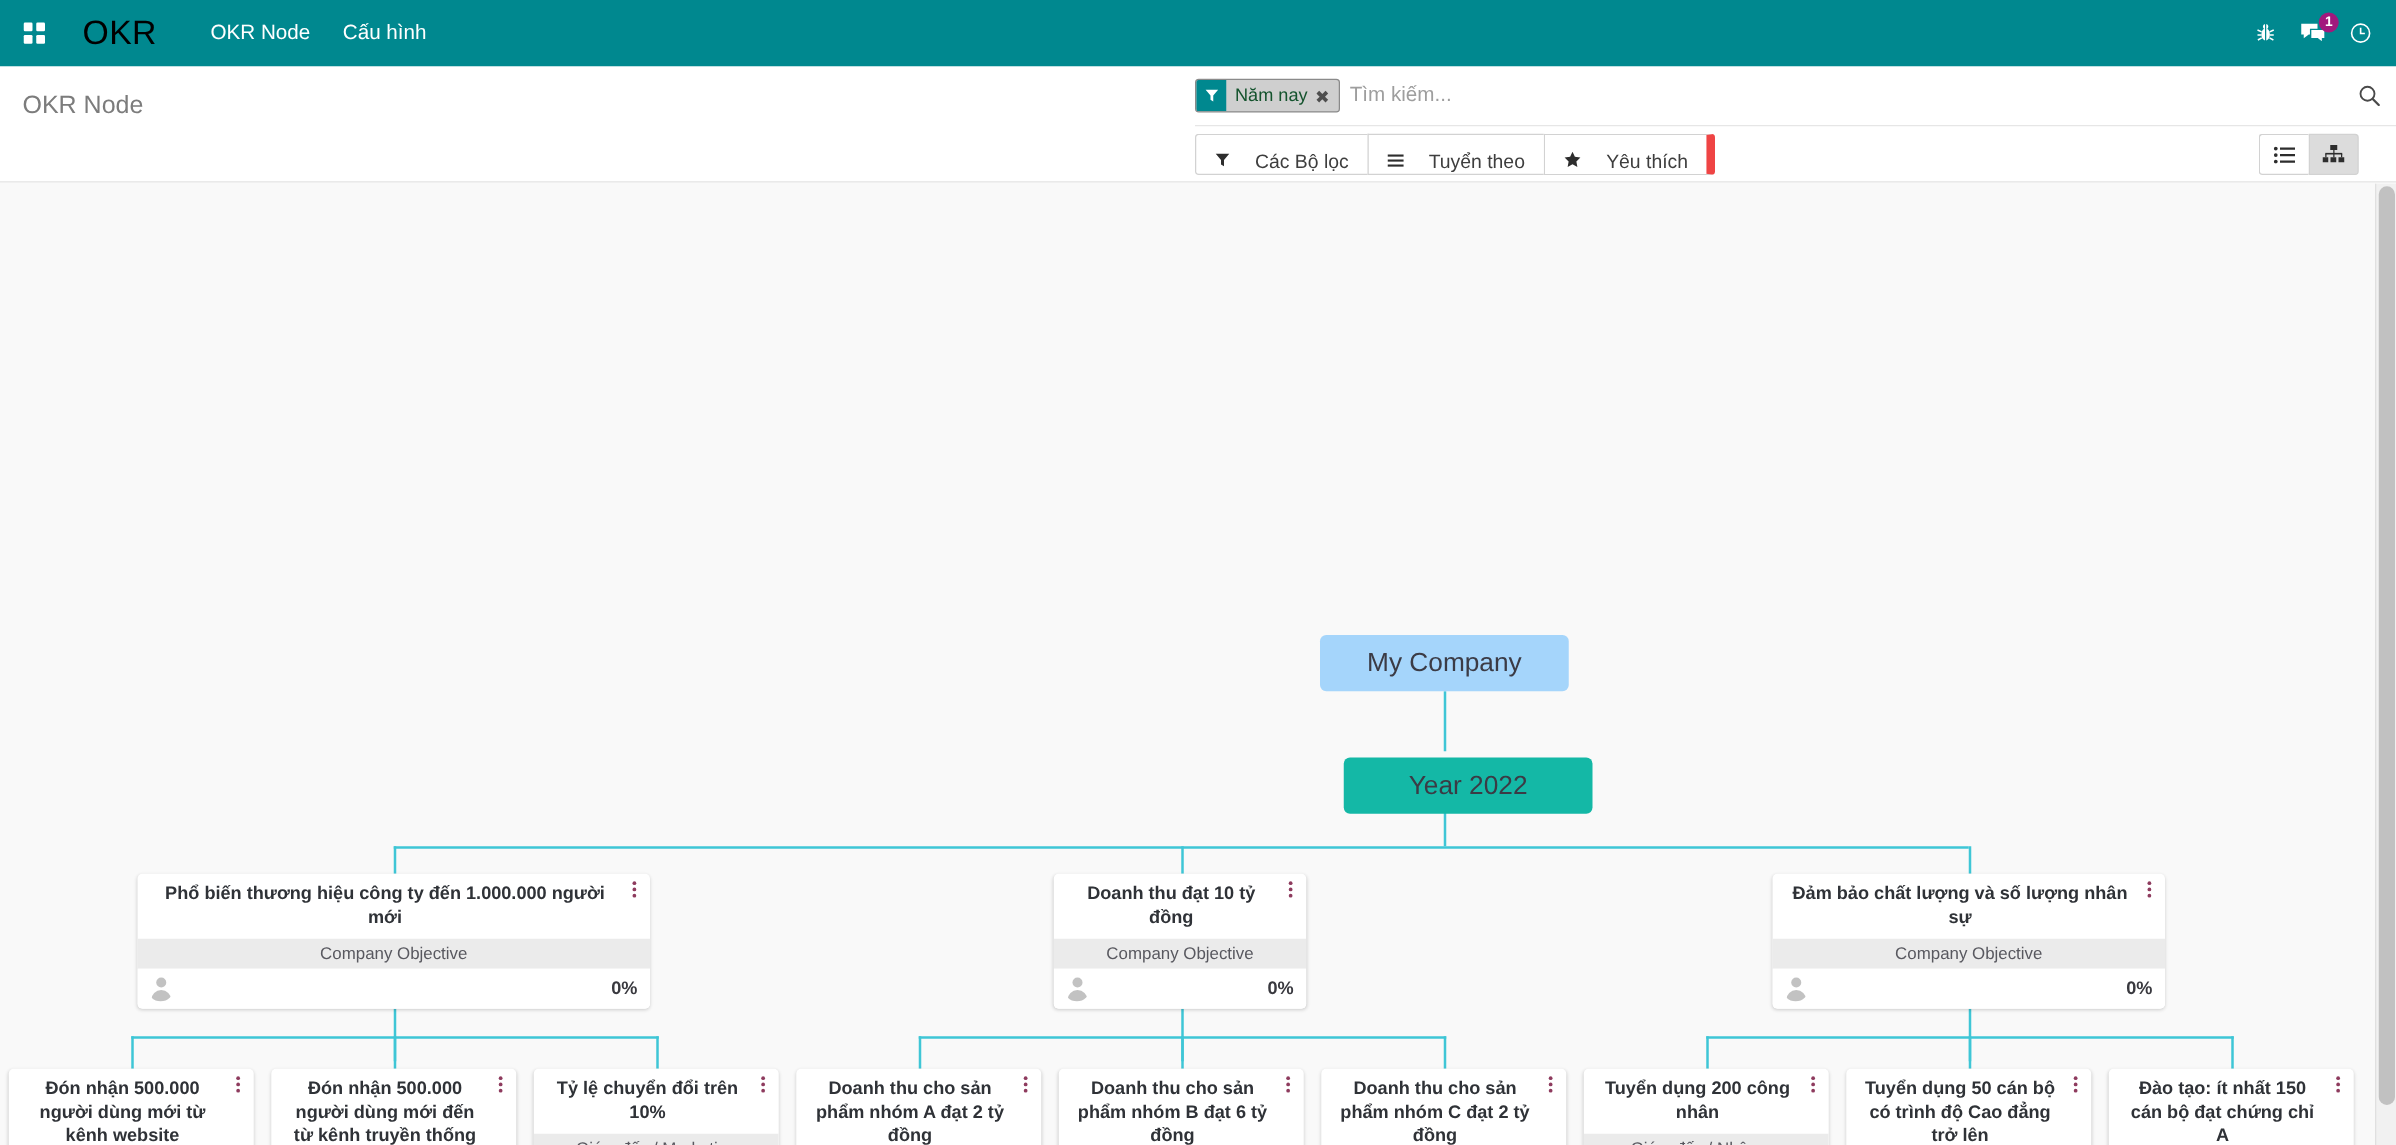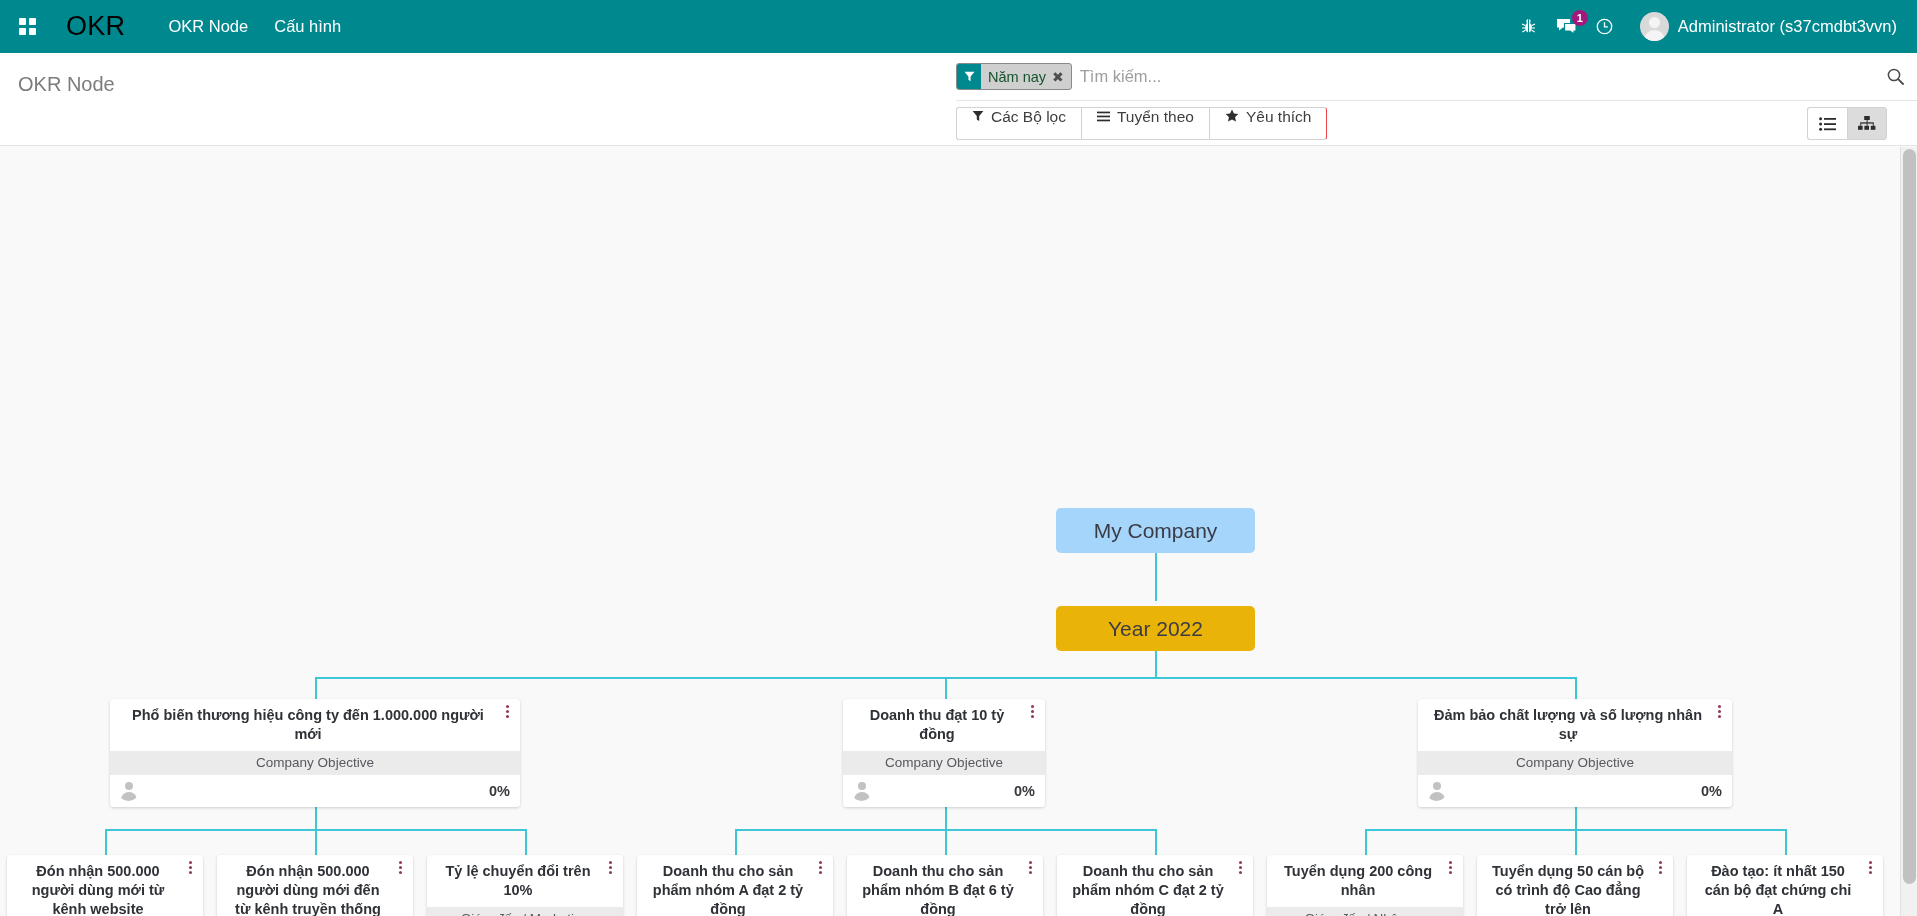--- a/index.html
+++ b/index.html
@@ -167,27 +167,27 @@
     display: flex; align-items: center;
   }
   .dropdown-btn {
     height: 33px;
     background: #ffffff;
     border: 1px solid #d2d2d2;
     border-right: none;
     padding: 0 15px;
     font-size: 15.5px;
     color: #3e3e3e;
-    display: flex; align-items: flex-start;
-    gap: 7px;
+    display: flex; align-items: flex-end;
+    gap: 20px;
     cursor: pointer;
     font-family: "Liberation Sans", sans-serif;
   }
   .dropdown-btn:first-child { border-radius: 3px 0 0 3px; }
-  .dropdown-btn:last-of-type { border-right: 1px solid #ef4444; border-radius: 0 3px 3px 0; }
+  .dropdown-btn:last-of-type { border-right: 7px solid #ef4444; border-radius: 0 3px 3px 0; }
   #view-switcher {
     margin-left: auto;
     margin-right: 30px;
     display: flex;
   }
   .view-btn {
     width: 40px; height: 33px;
     border: 1px solid #d2d2d2;
     background: #ffffff;
     display: flex; align-items: center; justify-content: center;
@@ -216,21 +216,21 @@
 
   
   .pill {
     display: flex; align-items: center; justify-content: center;
     font-size: 21px;
     color: #3b3b45;
     height: 45px;
     border-radius: 5px;
   }
   .pill.company { background: #a5d5fb; }
-  .pill.year { background: #eab308; }
+  .pill.year { background: #14b8a6; margin-left: 19px; }
 
   
   .card {
     background: #ffffff;
     border-radius: 4px;
     box-shadow: 0 1px 3px rgba(0,0,0,.18);
     overflow: hidden;
     display: flex; flex-direction: column;
     cursor: pointer;
   }
@@ -339,24 +339,20 @@
         <path d="M1 1 h13 v8.5 h-7 l-4 3 v-3 h-2 z" fill="#ffffff"></path>
         <path d="M8.5 5.5 h11.5 v7.5 h-2 v3 l-4 -3 h-5.5 z" fill="#ffffff" stroke="#00888f" stroke-width="1.1"></path>
       </svg>
       <span class="badge">1</span>
     </div>
     <div class="sys-icon">
       <svg width="17" height="17" viewBox="0 0 17 17" aria-hidden="true">
         <circle cx="8.5" cy="8.5" r="7.2" fill="none" stroke="#ffffff" stroke-width="1.3"></circle>
         <path d="M8.5 4.2 v4.6 h3.4" stroke="#ffffff" stroke-width="1.3" fill="none"></path>
       </svg>
-    </div>
-    <div id="user-area">
-      <div id="user-avatar"></div>
-      <span id="user-name">Administrator (s37cmdbt3vvn)</span>
     </div>
   </div>
 </div>
 
 <div id="control-panel">
   <div id="page-title">OKR Node</div>
 
   <div id="searchview">
     <div id="facet-wrap">
       <div class="facet">

